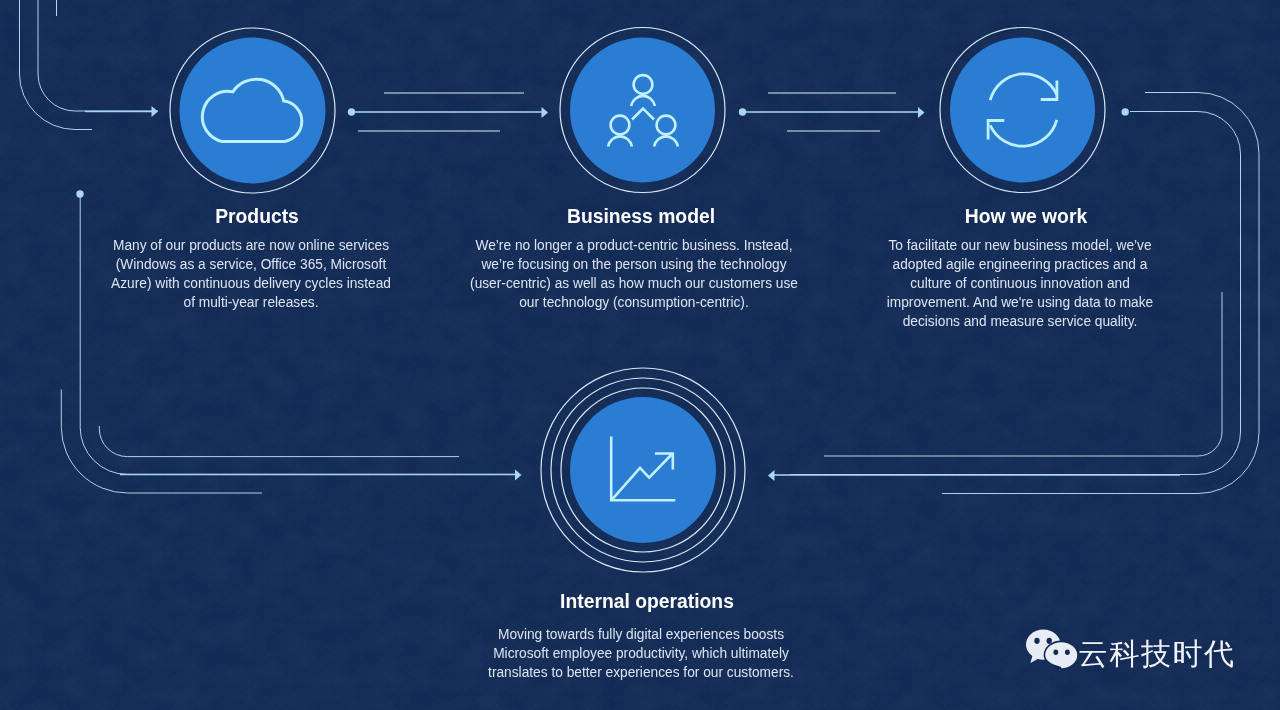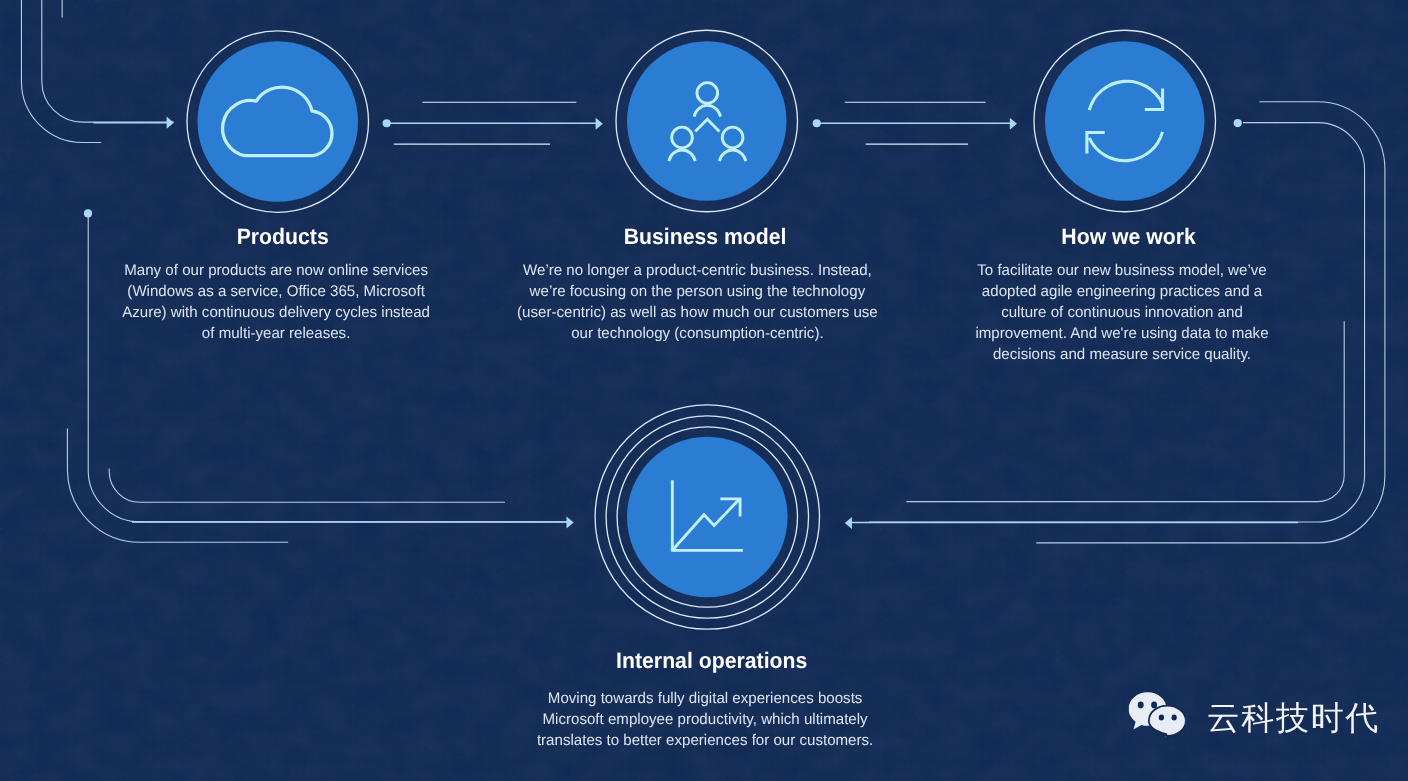--- a/index.html
+++ b/index.html
@@ -8,21 +8,21 @@
        font-family:"Liberation Sans",sans-serif;
        -webkit-font-smoothing:antialiased;}
   #stage{position:relative;width:1280px;height:710px;overflow:hidden;background:#be185d;}
   svg{position:absolute;left:0;top:0;}
   .nodetitle{position:absolute;text-align:center;color:#ffffff;font-weight:700;
              font-size:20.3px;line-height:20.3px;transform:scaleX(0.952);}
   .nodebody{position:absolute;text-align:center;color:#dde4f1;font-size:14px;
             line-height:19px;transform:scaleX(0.98);}
   .wm{position:absolute;left:1026px;top:629px;}
   .wmicon{position:absolute;left:0;top:0;}
-  .wmtext{position:absolute;left:71px;top:10px;color:#f2f4f8;font-size:30px;
+  .wmtext{position:absolute;left:52px;top:10px;color:#f2f4f8;font-size:30px;
           letter-spacing:1.5px;white-space:nowrap;line-height:30px;}
 </style>
 </head>
 <body>
 
 <div id="stage">
 
   <svg id="bg" width="1280" height="710" viewBox="0 0 1280 710">
     <defs>
       <filter id="grain" x="0" y="0" width="100%" height="100%">

